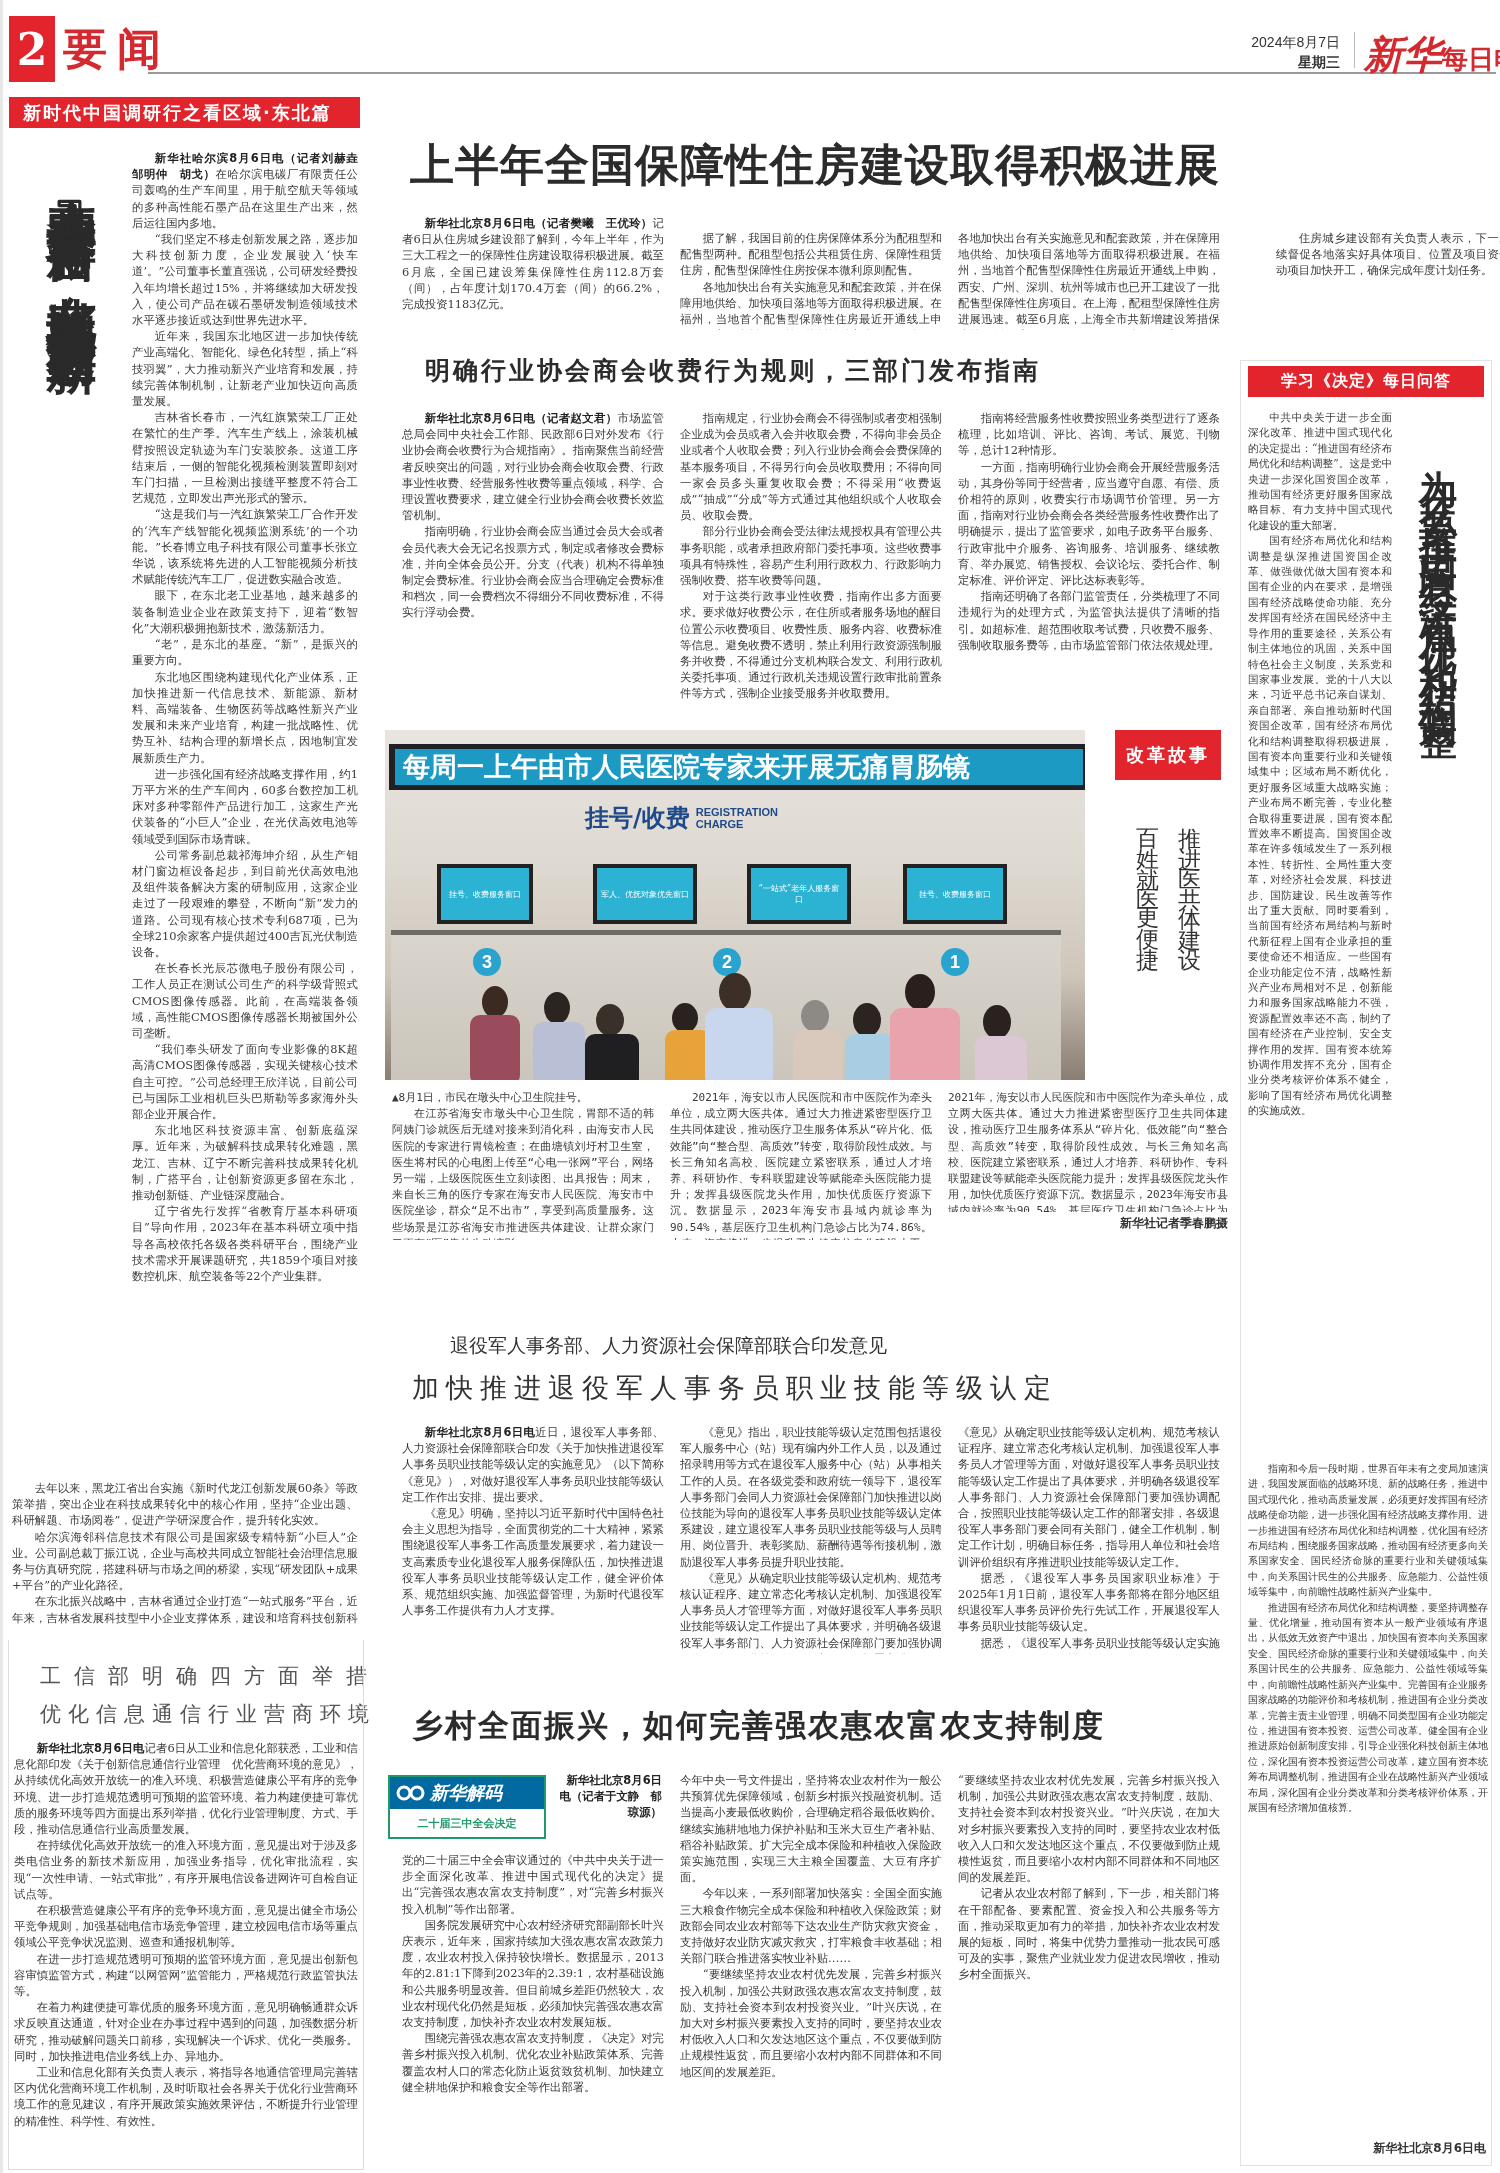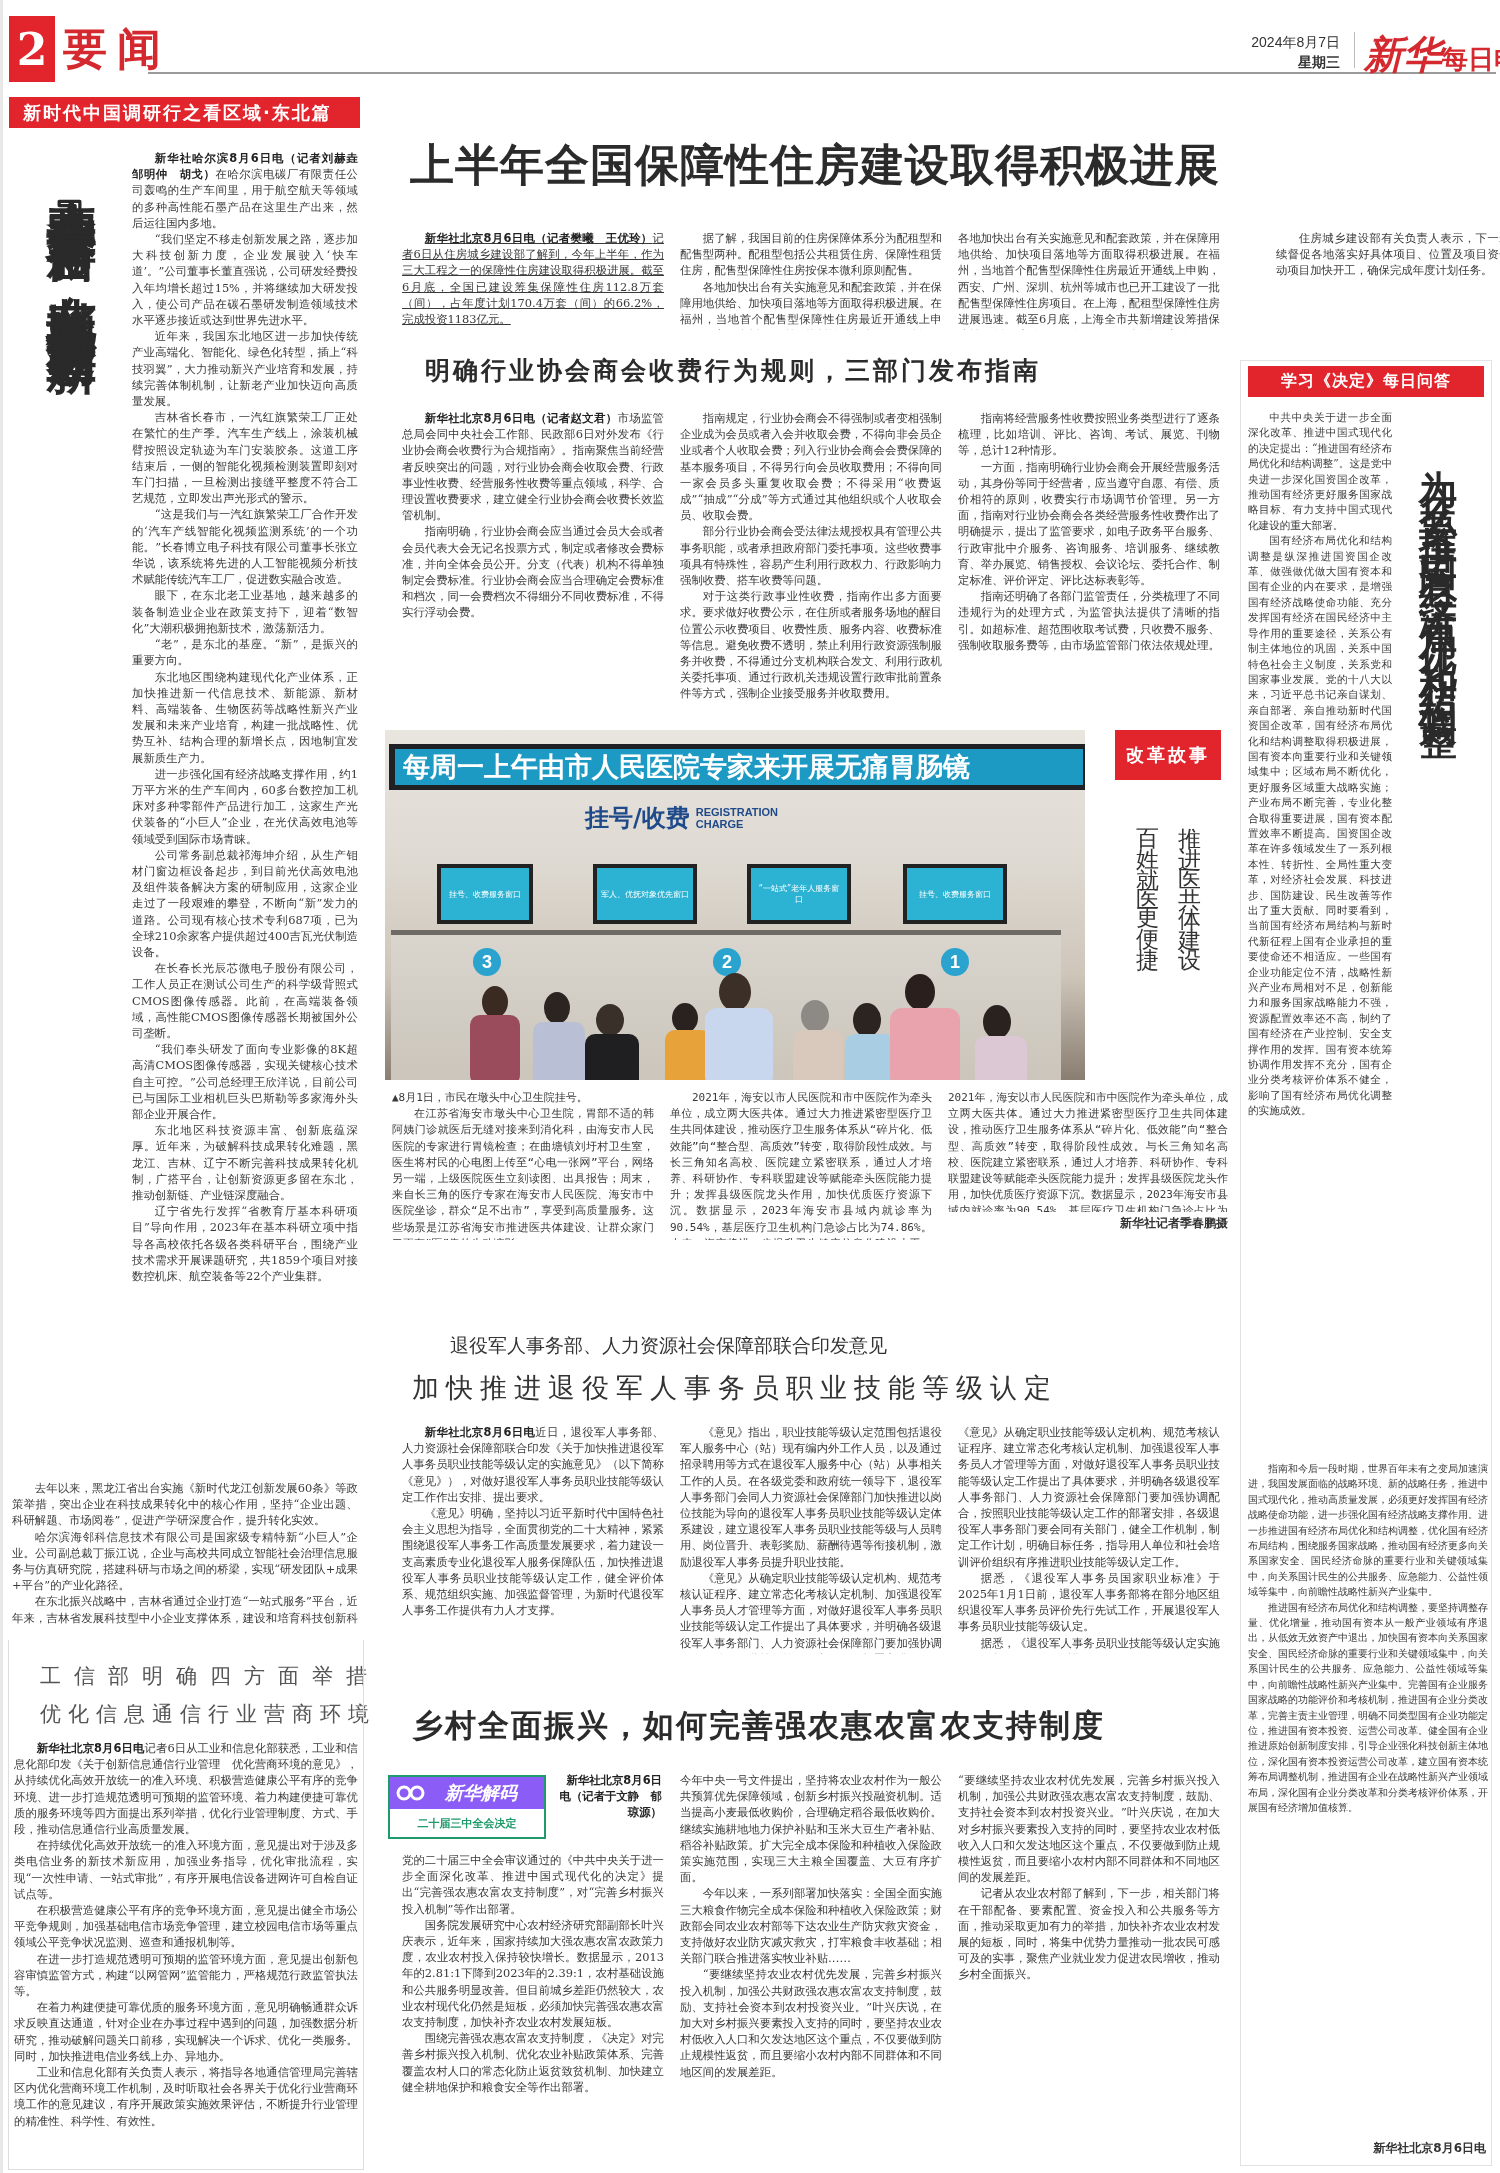--- a/index.html
+++ b/index.html
@@ -67,21 +67,21 @@
   <p>在持续优化高效开放统一的准入环境方面，意见提出对于涉及多类电信业务的新技术新应用，加强业务指导，优化审批流程，实现“一次性申请、一站式审批”，有序开展电信设备进网许可自检自证试点等。</p>
   <p>在积极营造健康公平有序的竞争环境方面，意见提出健全市场公平竞争规则，加强基础电信市场竞争管理，建立校园电信市场等重点领域公平竞争状况监测、巡查和通报机制等。</p>
   <p>在进一步打造规范透明可预期的监管环境方面，意见提出创新包容审慎监管方式，构建“以网管网”监管能力，严格规范行政监管执法等。</p>
   <p>在着力构建便捷可靠优质的服务环境方面，意见明确畅通群众诉求反映直达通道，针对企业在办事过程中遇到的问题，加强数据分析研究，推动破解问题关口前移，实现解决一个诉求、优化一类服务。同时，加快推进电信业务线上办、异地办。</p>
   <p>工业和信息化部有关负责人表示，将指导各地通信管理局完善辖区内优化营商环境工作机制，及时听取社会各界关于优化行业营商环境工作的意见建议，有序开展政策实施效果评估，不断提升行业管理的精准性、科学性、有效性。</p>
 </div>
 <div class="abs" style="left:8px;top:1640px;width:356px;height:530px;border:1px solid #ddd;border-top:none;"></div>
 
 <div class="abs" style="left:410px;top:136px;font-size:44px;font-weight:bold;color:#2b2b2b;letter-spacing:1px;white-space:nowrap;">上半年全国保障性住房建设取得积极进展</div>
 
-<div class="col txt" style="left:402px;top:230px;width:262px;height:100px;text-decoration:underline;">
+<div class="col txt" style="left:402px;top:215px;width:262px;height:100px;">
   <p><span class="lead">新华社北京8月6日电（记者樊曦　王优玲）</span><span>记者6日从住房城乡建设部了解到，今年上半年，作为三大工程之一的保障性住房建设取得积极进展。截至6月底，全国已建设筹集保障性住房112.8万套（间），占年度计划170.4万套（间）的66.2%，完成投资1183亿元。</span></p>
 </div>
 <div class="col txt" style="left:680px;top:230px;width:262px;height:100px;">
   <p>据了解，我国目前的住房保障体系分为配租型和配售型两种。配租型包括公共租赁住房、保障性租赁住房，配售型保障性住房按保本微利原则配售。</p>
   <p>各地加快出台有关实施意见和配套政策，并在保障用地供给、加快项目落地等方面取得积极进展。在福州，当地首个配售型保障性住房最近开通线上申购，西安、广州、深圳、杭州等城市也已开工建设了一批配售型保障性住房项目。在上海，配租型保障性住房进展迅速。截至6月底，上海全市共新增建设筹措保障性租赁住房约4.7万套（间），新增供应约3.4万套（间），均超半年度工作任务量。</p>
 </div>
 <div class="col txt" style="left:958px;top:230px;width:262px;height:100px;">
   <p style="text-indent:0">各地加快出台有关实施意见和配套政策，并在保障用地供给、加快项目落地等方面取得积极进展。在福州，当地首个配售型保障性住房最近开通线上申购，西安、广州、深圳、杭州等城市也已开工建设了一批配售型保障性住房项目。在上海，配租型保障性住房进展迅速。截至6月底，上海全市共新增建设筹措保障性租赁住房约4.7万套（间），新增供应约3.4万套（间），均超半年度工作任务量。</p>
 </div>
 <div class="col txt" style="left:1276px;top:230px;width:258px;height:100px;">
@@ -194,21 +194,21 @@
 </div>
 <div class="col txt" style="left:958px;top:1424px;width:262px;height:230px;">
   <p style="text-indent:0">《意见》从确定职业技能等级认定机构、规范考核认证程序、建立常态化考核认定机制、加强退役军人事务员人才管理等方面，对做好退役军人事务员职业技能等级认定工作提出了具体要求，并明确各级退役军人事务部门、人力资源社会保障部门要加强协调配合，按照职业技能等级认定工作的部署安排，各级退役军人事务部门要会同有关部门，健全工作机制，制定工作计划，明确目标任务，指导用人单位和社会培训评价组织有序推进职业技能等级认定工作。</p>
   <p>据悉，《退役军人事务员国家职业标准》于2025年1月1日前，退役军人事务部将在部分地区组织退役军人事务员评价先行先试工作，开展退役军人事务员职业技能等级认定。</p>
   <p>据悉，《退役军人事务员职业技能等级认定实施细则（暂行）》将于近期公布。</p>
 </div>
 
 <div class="abs" style="left:412px;top:1705px;font-size:31px;font-weight:bold;color:#2b2b2b;letter-spacing:2px;white-space:nowrap;">乡村全面振兴，如何完善强农惠农富农支持制度</div>
 
 <div class="abs" style="left:388px;top:1775px;width:158px;height:64px;border:2px solid #1f9a6a;">
-  <div style="background:#8b5cf6;height:32px;display:flex;align-items:center;padding-left:6px;gap:19px;">
+  <div style="background:#0369a1;height:32px;display:flex;align-items:center;padding-left:6px;gap:4px;">
     <svg width="30" height="18" viewBox="0 0 30 18">
       <circle cx="8" cy="9" r="6" fill="none" stroke="#fff" stroke-width="3"></circle>
       <circle cx="21" cy="9" r="6" fill="none" stroke="#fff" stroke-width="3"></circle>
     </svg>
     <span style="color:#fff;font-style:italic;font-weight:bold;font-size:18px;font-family:'DejaVu Sans',sans-serif;">新华解码</span>
   </div>
   <div style="height:28px;display:flex;align-items:center;justify-content:center;">
     <span style="color:#1f9a6a;font-weight:bold;font-size:11px;font-family:'DejaVu Sans',sans-serif;">二十届三中全会决定</span>
   </div>
 </div>

